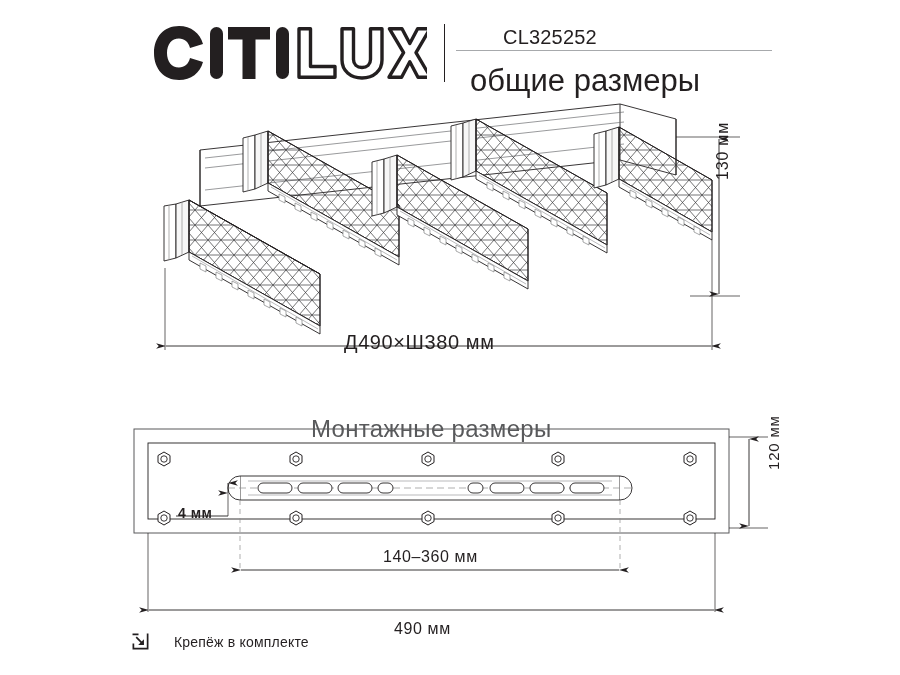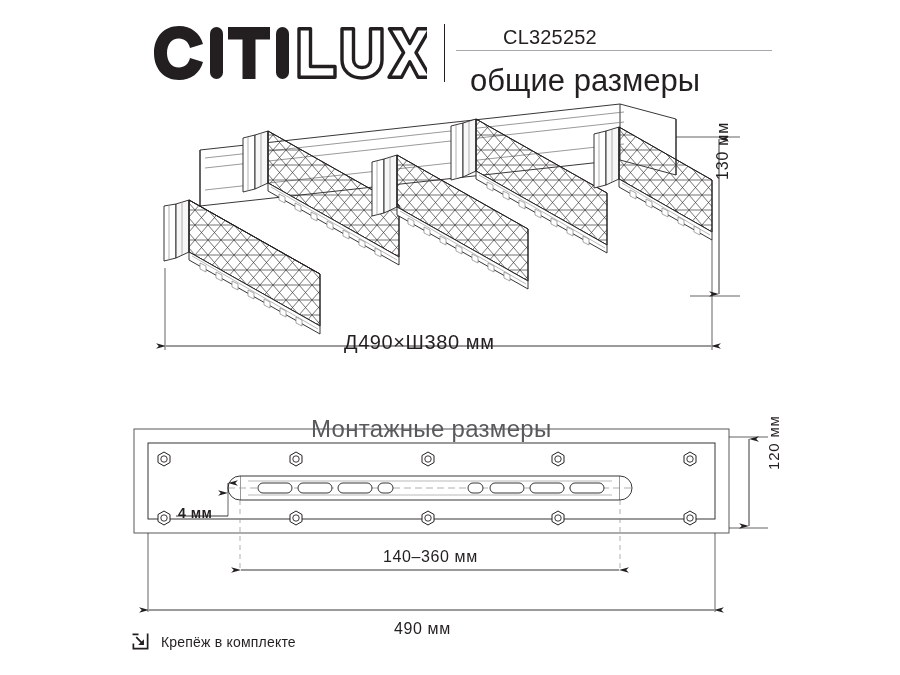--- a/index.html
+++ b/index.html
@@ -122,21 +122,21 @@
     transform: rotate(-90deg);
     transform-origin: left top;
   }
 
   
   .footer-note {
     position: absolute;
     left: 131px; top: 632px;
     display: flex;
     align-items: center;
-    gap: 11px;
+    gap: 24px;
   }
   .footer-icon {
     width: 19px; height: 19px;
     display: block;
   }
   .footer-text {
     font-size: 14px;
     color: #231f20;
     letter-spacing: 0.2px;
     white-space: nowrap;

